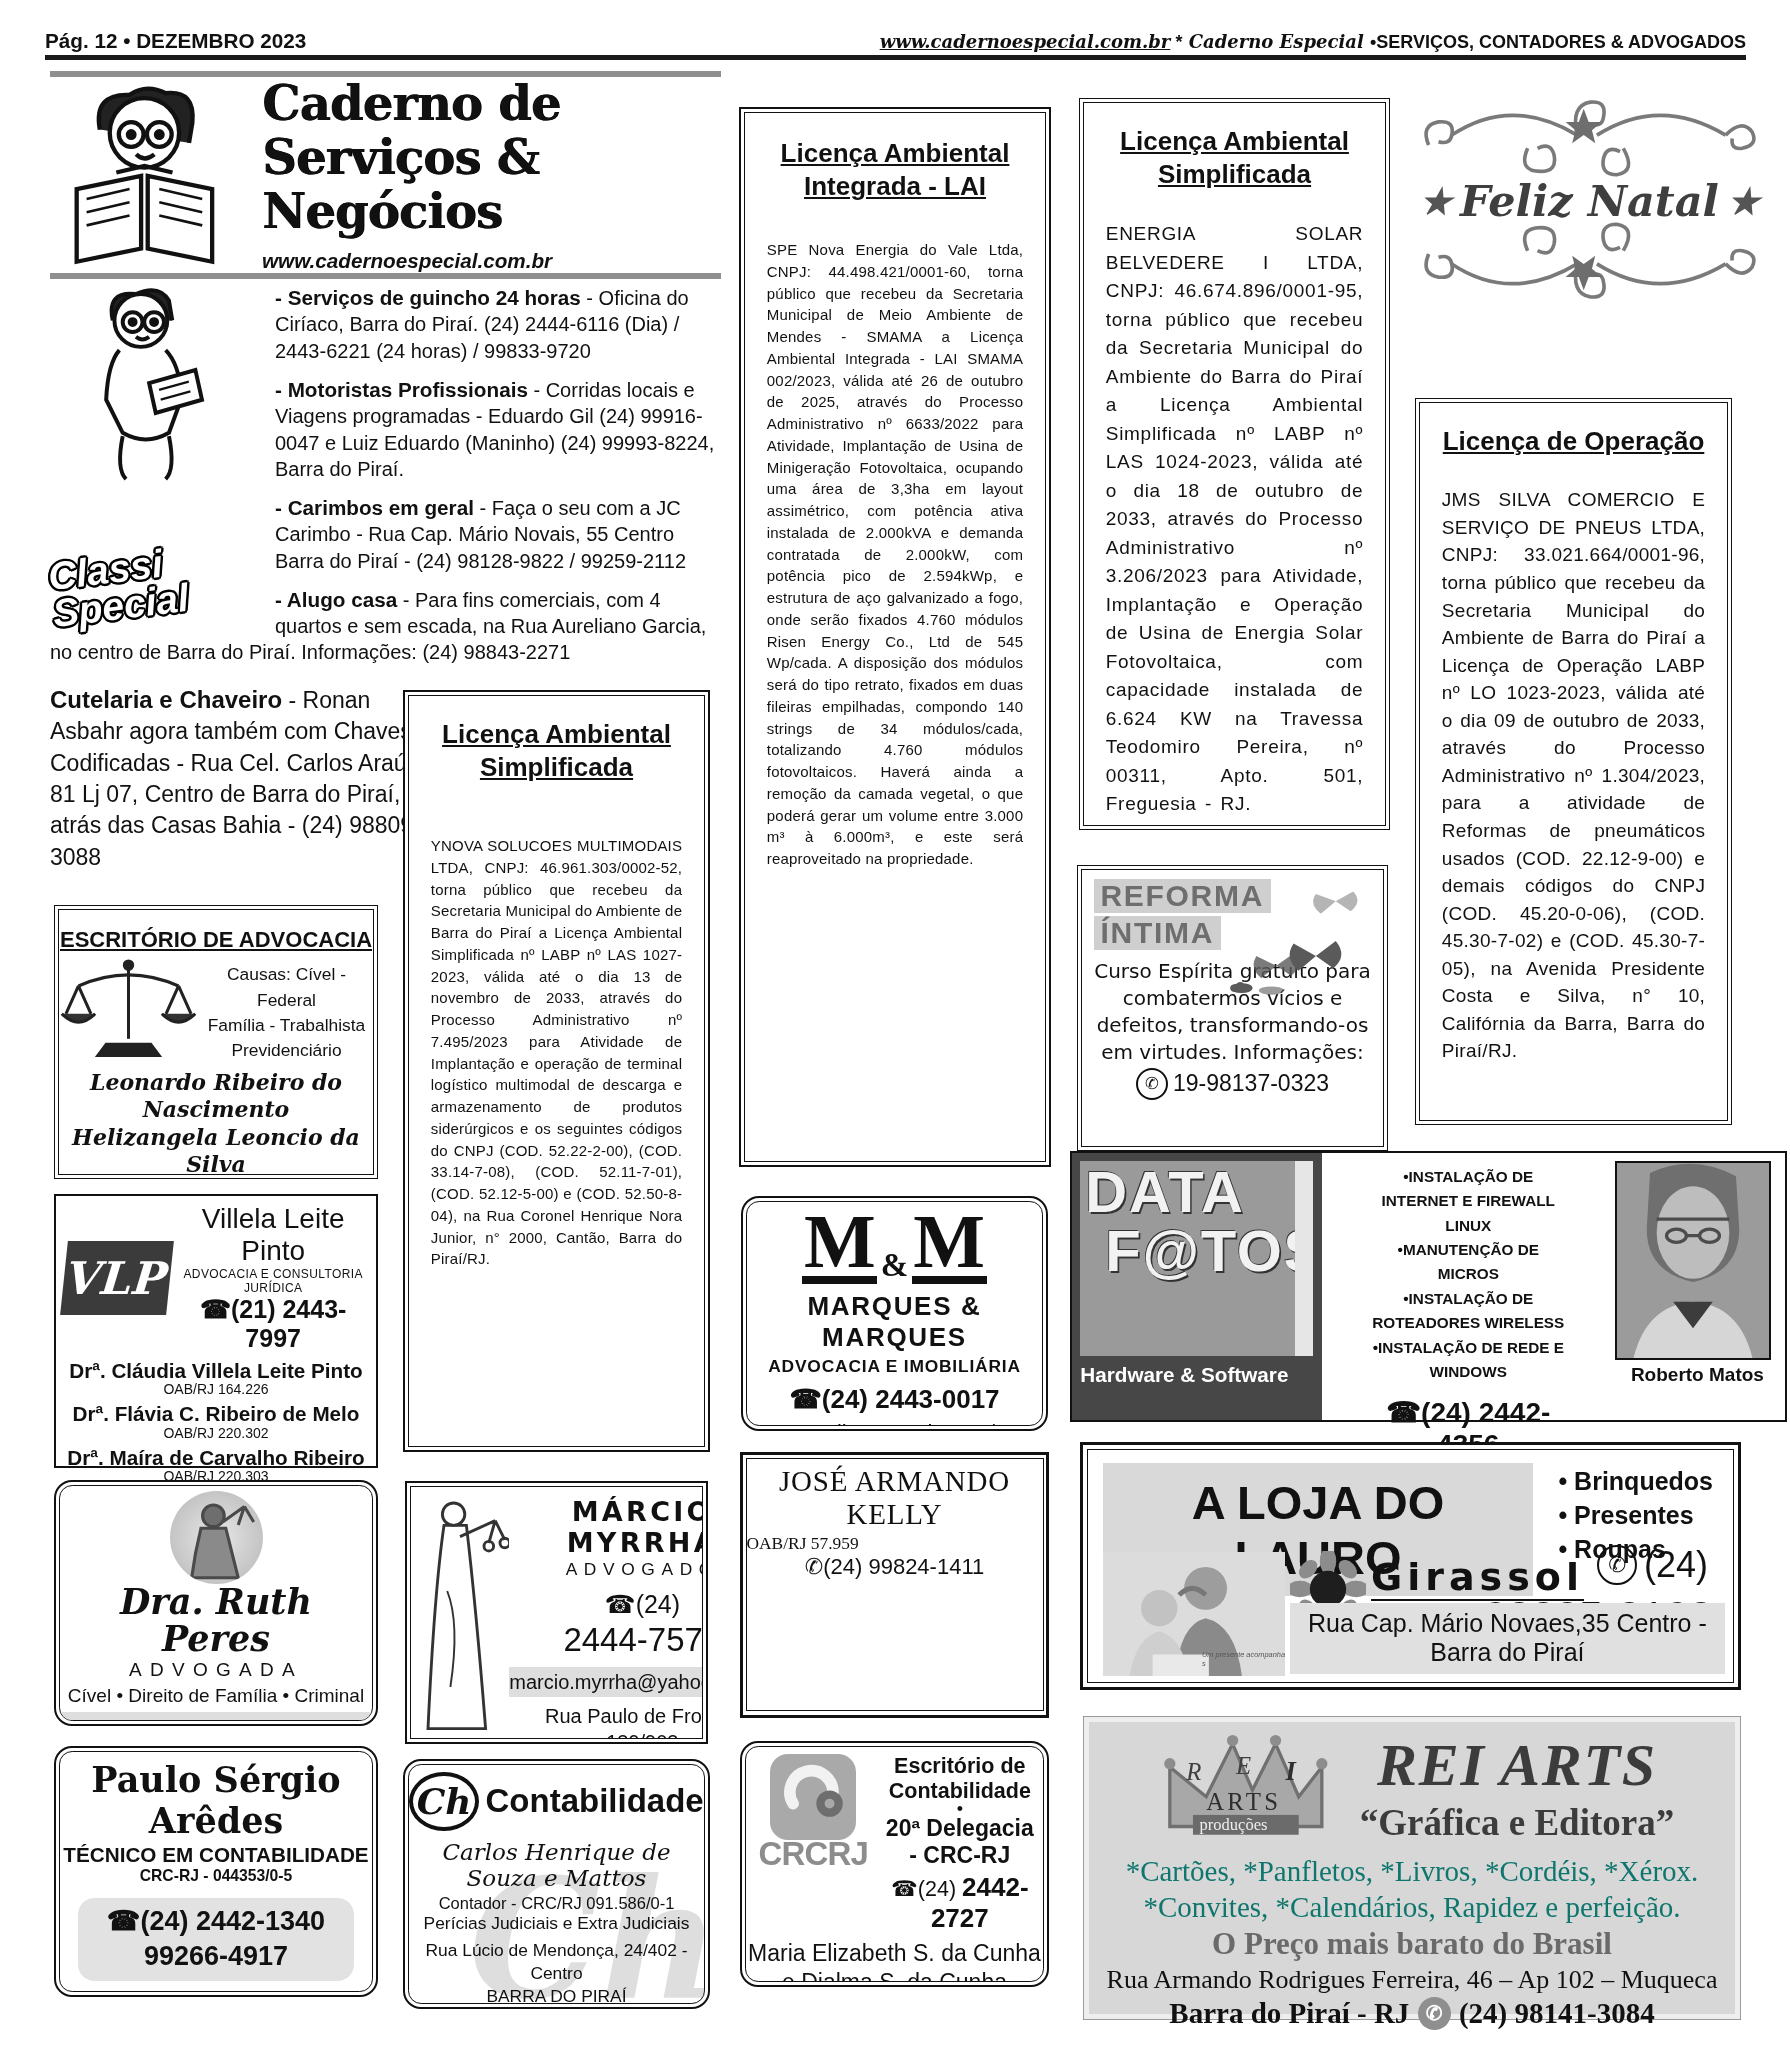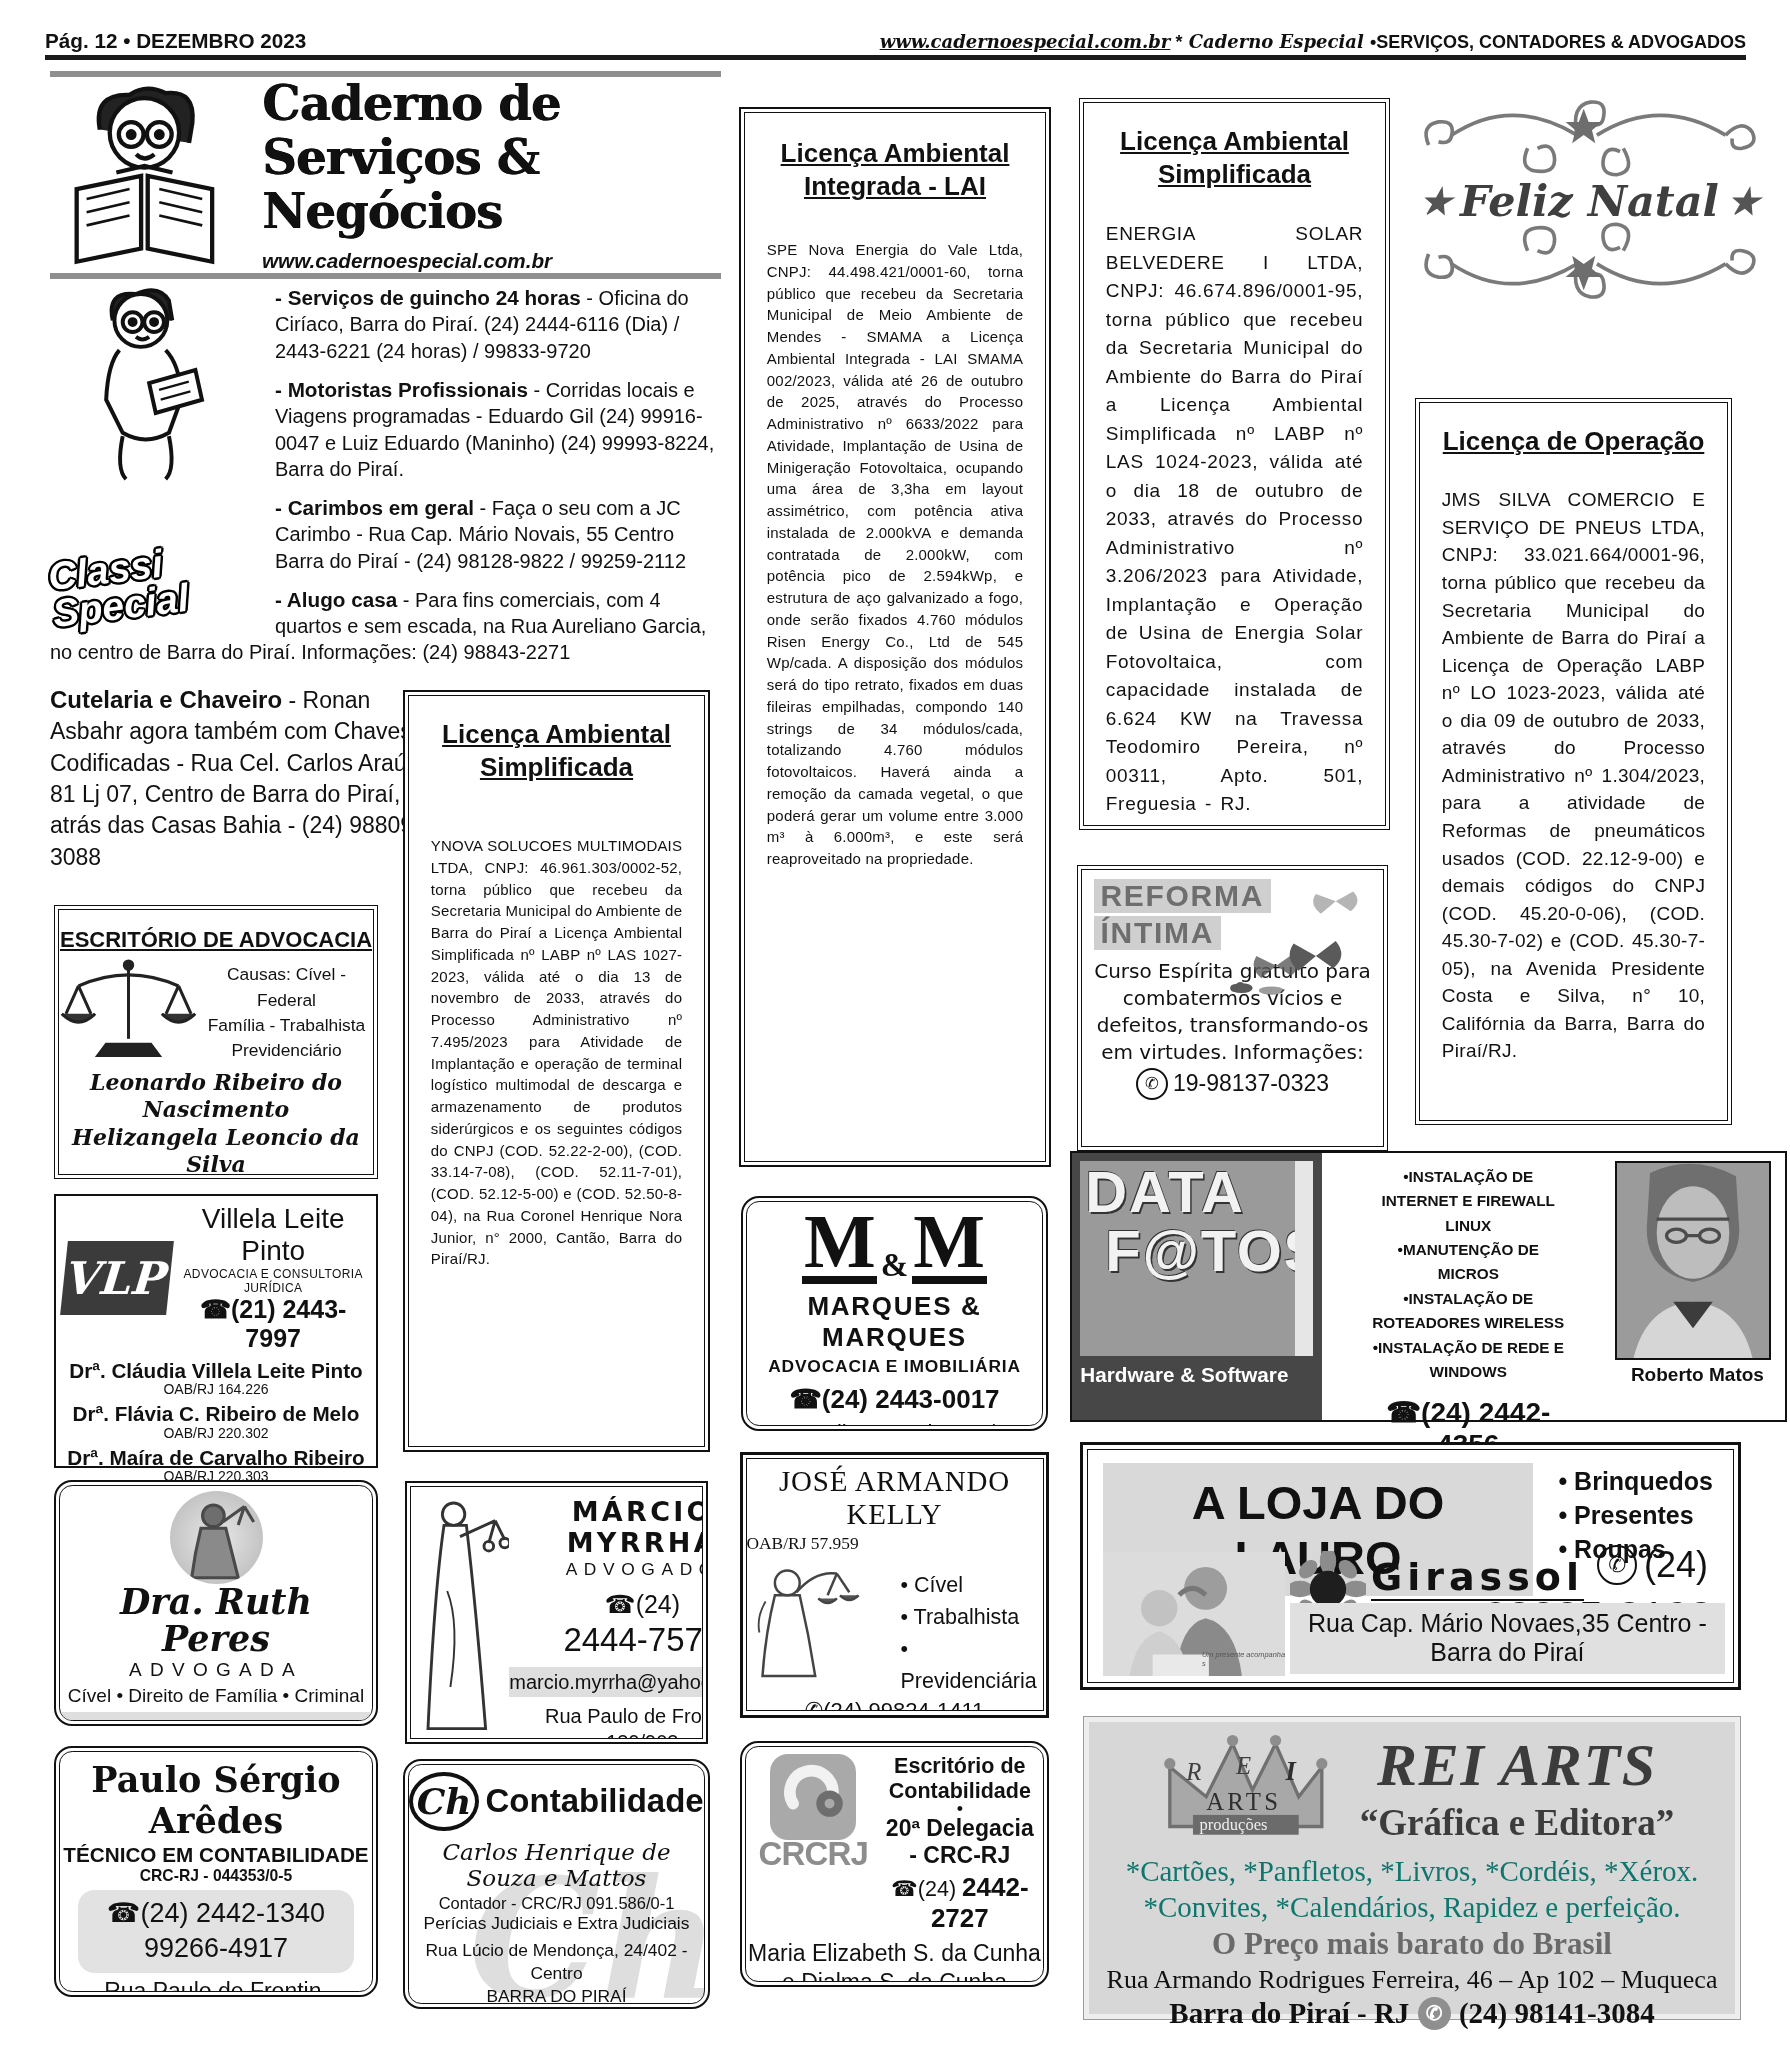--- a/index.html
+++ b/index.html
@@ -75,22 +75,22 @@
   .ruth-name{font-family:"DejaVu Serif",serif;font-style:italic;font-weight:bold;
              font-size:35px;text-align:center;line-height:1.05;}
   .ruth-role{font-size:19px;letter-spacing:8.3px;text-align:center;margin-top:1.7px;}
   .ruth-areas{font-size:19px;text-align:center;margin-top:3.3px;}
   .ruth-band{margin-top:5px;padding:3.3px 0;font-size:19px;line-height:1.25;}
 
   
   .pa-name{font-family:"DejaVu Serif",serif;font-weight:bold;font-size:35px;text-align:center;margin-top:6.6px;}
   .pa-role{font-weight:bold;font-size:20.7px;text-align:center;margin-top:1.7px;}
   .pa-crc{font-weight:bold;font-size:15.7px;text-align:center;}
-  .pa-band{background:#e2e2e2;border-radius:16.5px;margin:5px 18px;padding:6.6px 0;
-           text-align:center;font-weight:normal;font-size:27px;line-height:1.3;}
+  .pa-band{background:#e2e2e2;border-radius:16.5px;margin:13px 18px;padding:6.6px 0;
+           text-align:center;font-weight:bold;font-size:27px;line-height:1.3;}
   .pa-addr{font-size:23px;text-align:center;}
 
   
   .ma-wrap{display:flex;height:100%;}
   .ma-art{width:98px;flex:0 0 auto;align-self:flex-end;}
   .ma-right{flex:1;text-align:center;padding:8.3px 5px 5px 0;}
   .ma-name{font-weight:bold;font-size:27px;letter-spacing:3.3px;font-family:"DejaVu Sans",sans-serif;}
   .ma-role{font-size:17.4px;letter-spacing:6.6px;margin-top:1.7px;}
   .ma-ddd{font-size:25px;margin-top:10px;}
   .ma-phone{font-size:33px;margin-top:1.7px;}
@@ -451,39 +451,20 @@
       <div class="mm-phone"><span>☎</span><span>(24) 2443-0017</span></div>
       <div class="mm-addr">Praça Nilo Peçanha, 52/101</div>
 
     </div>
   </div>
 
   <div class="abs" style="left:740px;top:1452px;width:309px;height:266px;border:3.3px solid #111;background:#fff;">
     <div style="border:0.8px solid #111;margin:2.5px;height:253px;box-sizing:border-box;overflow:hidden;">
       <div class="ke-name">JOSÉ ARMANDO KELLY</div>
       <div class="ke-oab">OAB/RJ 57.959</div>
-      <div class="ke-row">
-        <div class="ke-art">
-          <svg width="124" height="124" viewBox="0 0 80 80">
-            <g fill="none" stroke="#444" stroke-width="1.6">
-              <circle cx="26" cy="18" r="8"></circle>
-              <path d="M18 26 Q12 50 10 78 L44 78 Q40 52 34 26 Z"></path>
-              <path d="M32 24 Q44 10 58 12 M58 12 L52 26 M58 12 L66 24"></path>
-              <path d="M46 28 Q52 34 58 28" fill="#555"></path>
-              <path d="M60 26 Q66 32 72 26" fill="#555"></path>
-              <path d="M12 30 Q6 40 8 50" stroke-width="1.2"></path>
-            </g>
-          </svg>
-        </div>
-        <div class="ke-areas">
-          <div>• Cível</div>
-          <div>• Trabalhista</div>
-          <div>• Previdenciária</div>
-        </div>
-      </div>
       <div class="ke-phone"><span>✆</span><span>(24) 99824-1411</span></div>
 
     </div>
   </div>
 
   <div class="abs dbl rnd" style="left:740px;top:1741px;width:309px;height:246px;">
     <div class="dbl-in">
       <div class="crc-row">
         <div class="crc-logo-col">
           <div class="crc-sq">

